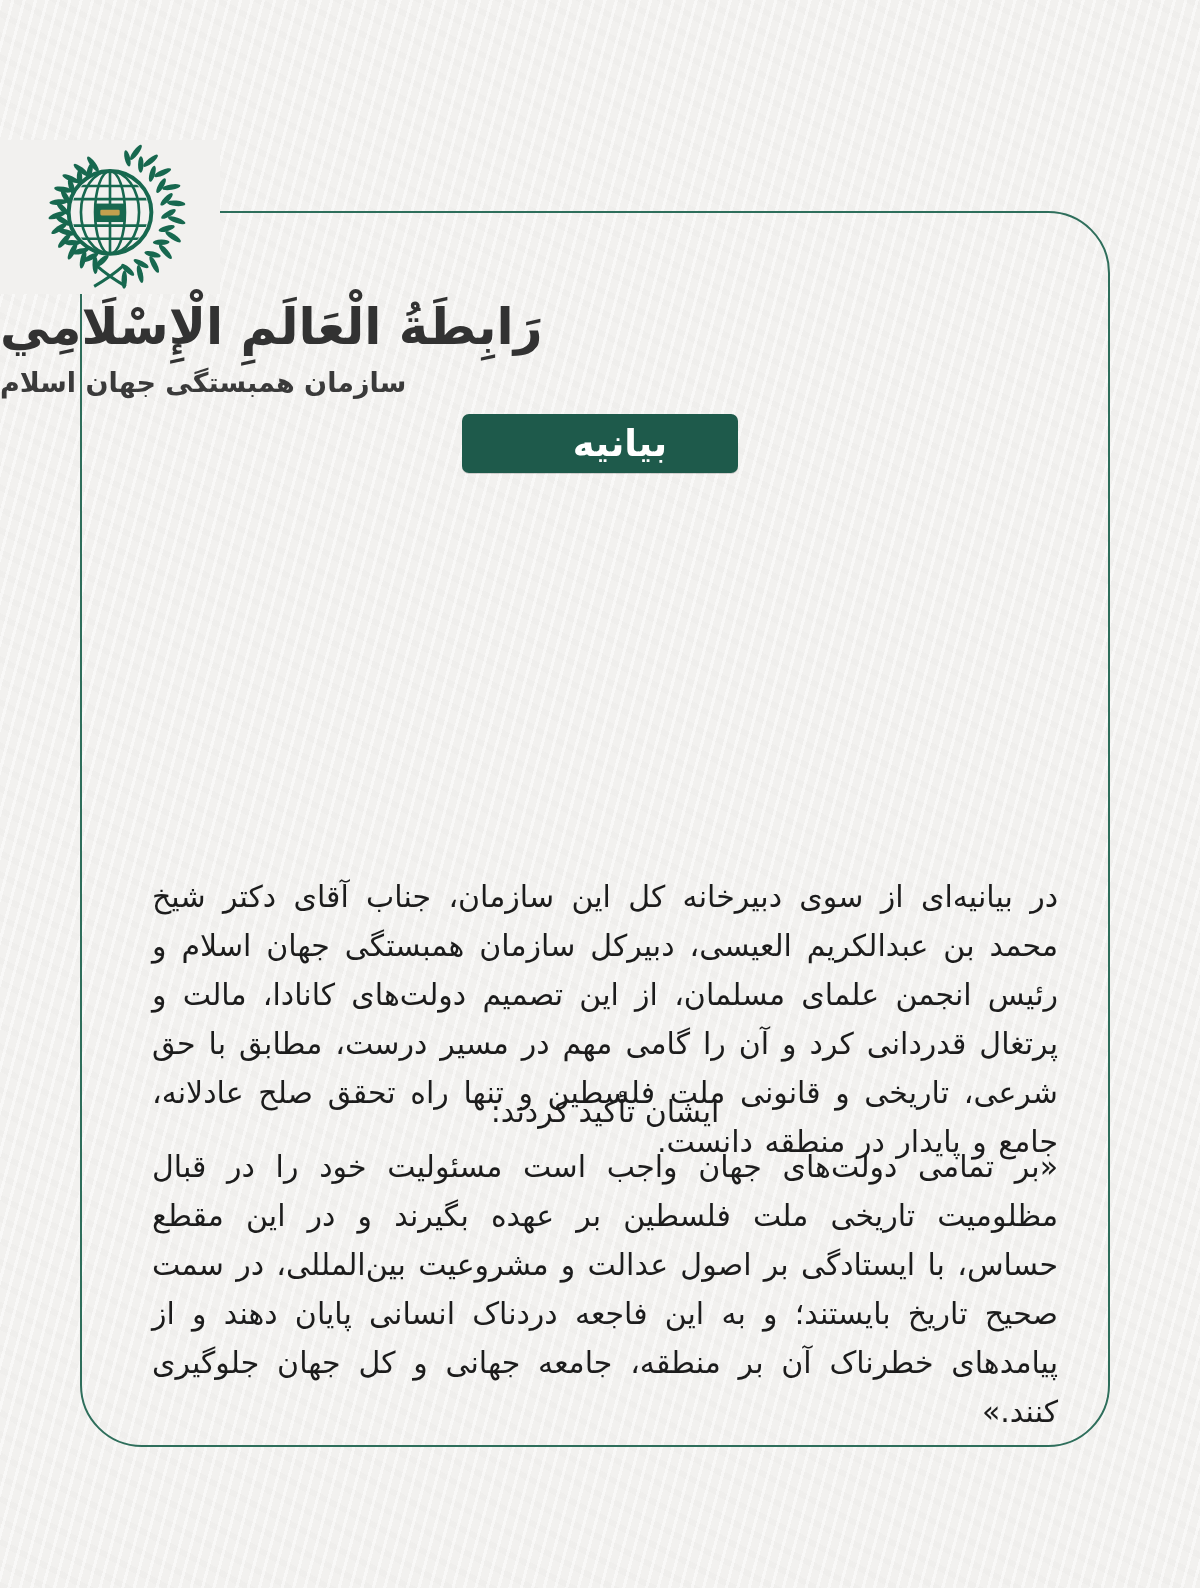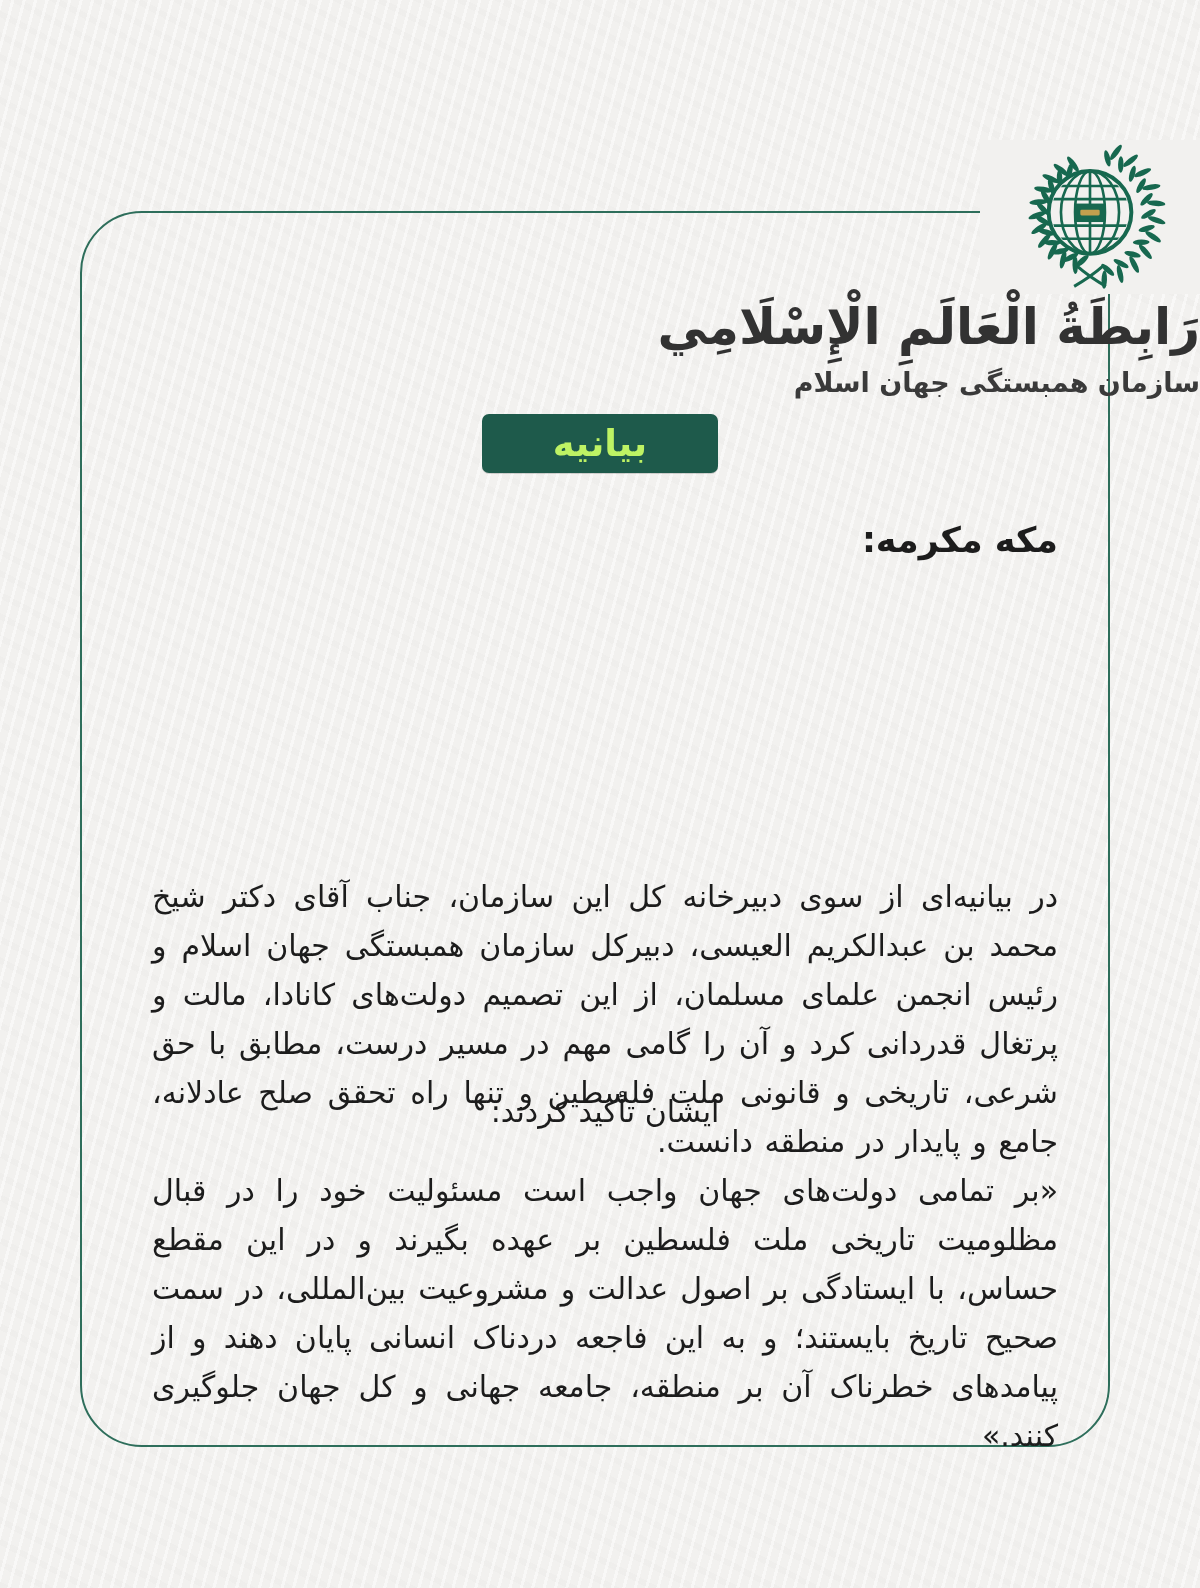--- a/index.html
+++ b/index.html
@@ -30,21 +30,21 @@
     left:80px;top:211px;
     width:1030px;height:1236px;
     border:2px solid #2e6e5b;
     border-radius:62px;
     box-sizing:border-box;
     z-index:1;
   }
   .header{
     position:absolute;
     left:0;right:0;top:140px;
-    text-align:right;
+    text-align:left;
     z-index:2;
   }
   .logo-wrap{
     display:inline-block;
     background:var(--bg);
     padding:0 22px 4px 22px;
     line-height:0;
   }
   .calligraphy{
     margin-top:6px;
@@ -59,24 +59,25 @@
     font-size:27px;
     font-weight:bold;
     color:#3a3a3a;
   }
   .banner{
     margin:16px auto 0 auto;
     width:236px;height:59px;
     background:var(--green);
     border-radius:7px;
     display:flex;align-items:center;justify-content:center;
-    color:#bef264;
+    color:#ffffff;
     font-size:37px;
     font-weight:bold;
     box-shadow:0 1px 0 rgba(0,0,0,.15);
+    padding-left:40px;
   }
   .textcol{
     position:absolute;
     right:142px;left:152px;
     direction:rtl;
     color:var(--ink);
     z-index:2;
   }
   .location-heading{
     top:520px;
@@ -90,21 +91,21 @@
     text-align:justify;
     word-spacing:2px;
   }
   .para-1{top:612px;}
   .para-2{top:832px;margin-top:40px;}
   .lead-in{
     top:1094px;
     font-size:30px;
     text-align:center;
   }
-  .quote{top:1142px;margin-top:24px;}
+  .quote{top:1142px;}
   svg .stroke{fill:none;stroke:var(--wreath);}
 </style>
 </head>
 <body>
 
 <div class="canvas">
 
   <div class="frame"></div>
 
   <div class="header">
@@ -178,21 +179,20 @@
             <ellipse cx="0" cy="-7.6000000000000005" rx="3.1" ry="9.5" transform="translate(121.5 28.0) rotate(-13.0)"></ellipse>
             <ellipse cx="0" cy="-8.4" rx="3.1" ry="10.5" transform="translate(124.4 20.5) rotate(37.0)"></ellipse>
           </g>
       </svg>
     </span>
     <div class="calligraphy">رَابِطَةُ الْعَالَمِ الْإِسْلَامِي</div>
     <div class="org-subtitle">سازمان همبستگی جهان اسلام</div>
     <div class="banner">بیانیه</div>
   </div>
 
-  <div class="textcol location-heading">مکه مکرمه:</div>
 
 
   <div class="textcol para para-2">در بیانیه‌ای از سوی دبیرخانه کل این سازمان، جناب آقای دکتر شیخ محمد بن عبدالکریم العیسی، دبیرکل سازمان همبستگی جهان اسلام و رئیس انجمن علمای مسلمان، از این تصمیم دولت‌های کانادا، مالت و پرتغال قدردانی کرد و آن را گامی مهم در مسیر درست، مطابق با حق شرعی، تاریخی و قانونی ملت فلسطین و تنها راه تحقق صلح عادلانه، جامع و پایدار در منطقه دانست.</div>
 
   <div class="textcol lead-in">ایشان تأکید کردند:</div>
 
   <div class="textcol para quote">«بر تمامی دولت‌های جهان واجب است مسئولیت خود را در قبال مظلومیت تاریخی ملت فلسطین بر عهده بگیرند و در این مقطع حساس، با ایستادگی بر اصول عدالت و مشروعیت بین‌المللی، در سمت صحیح تاریخ بایستند؛ و به این فاجعه دردناک انسانی پایان دهند و از پیامدهای خطرناک آن بر منطقه، جامعه جهانی و کل جهان جلوگیری کنند.»</div>
 
 </div>
 

